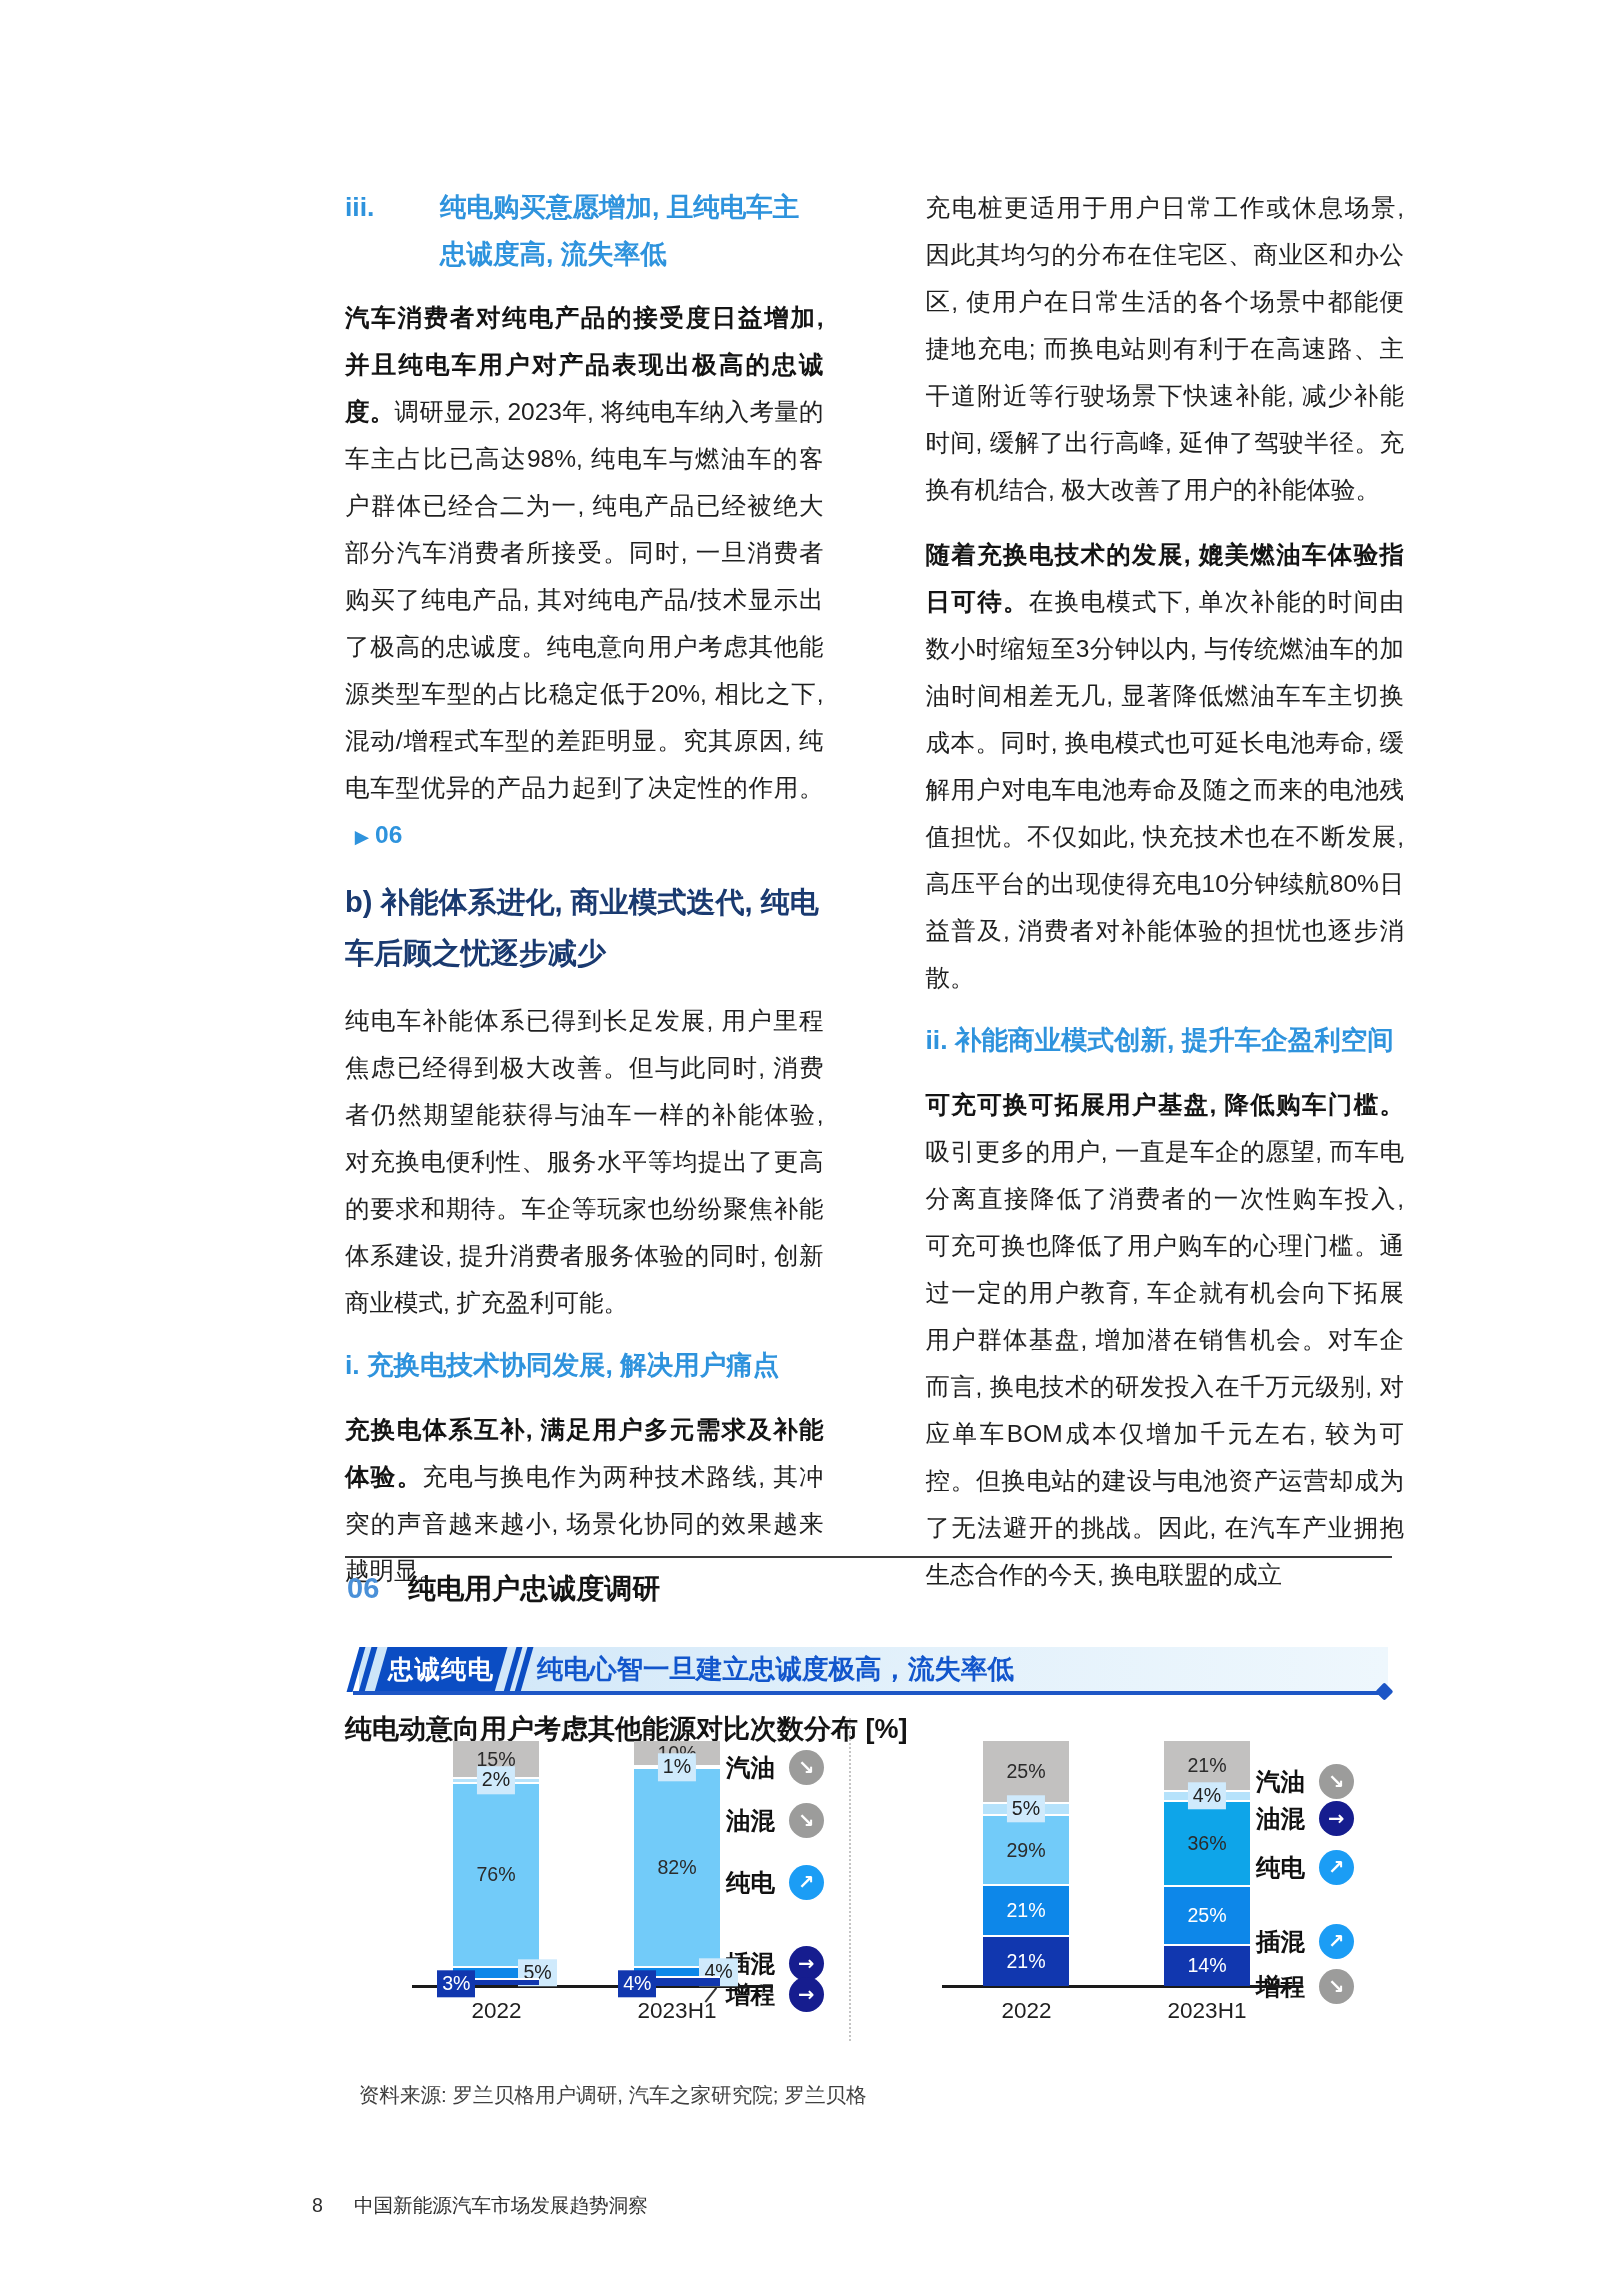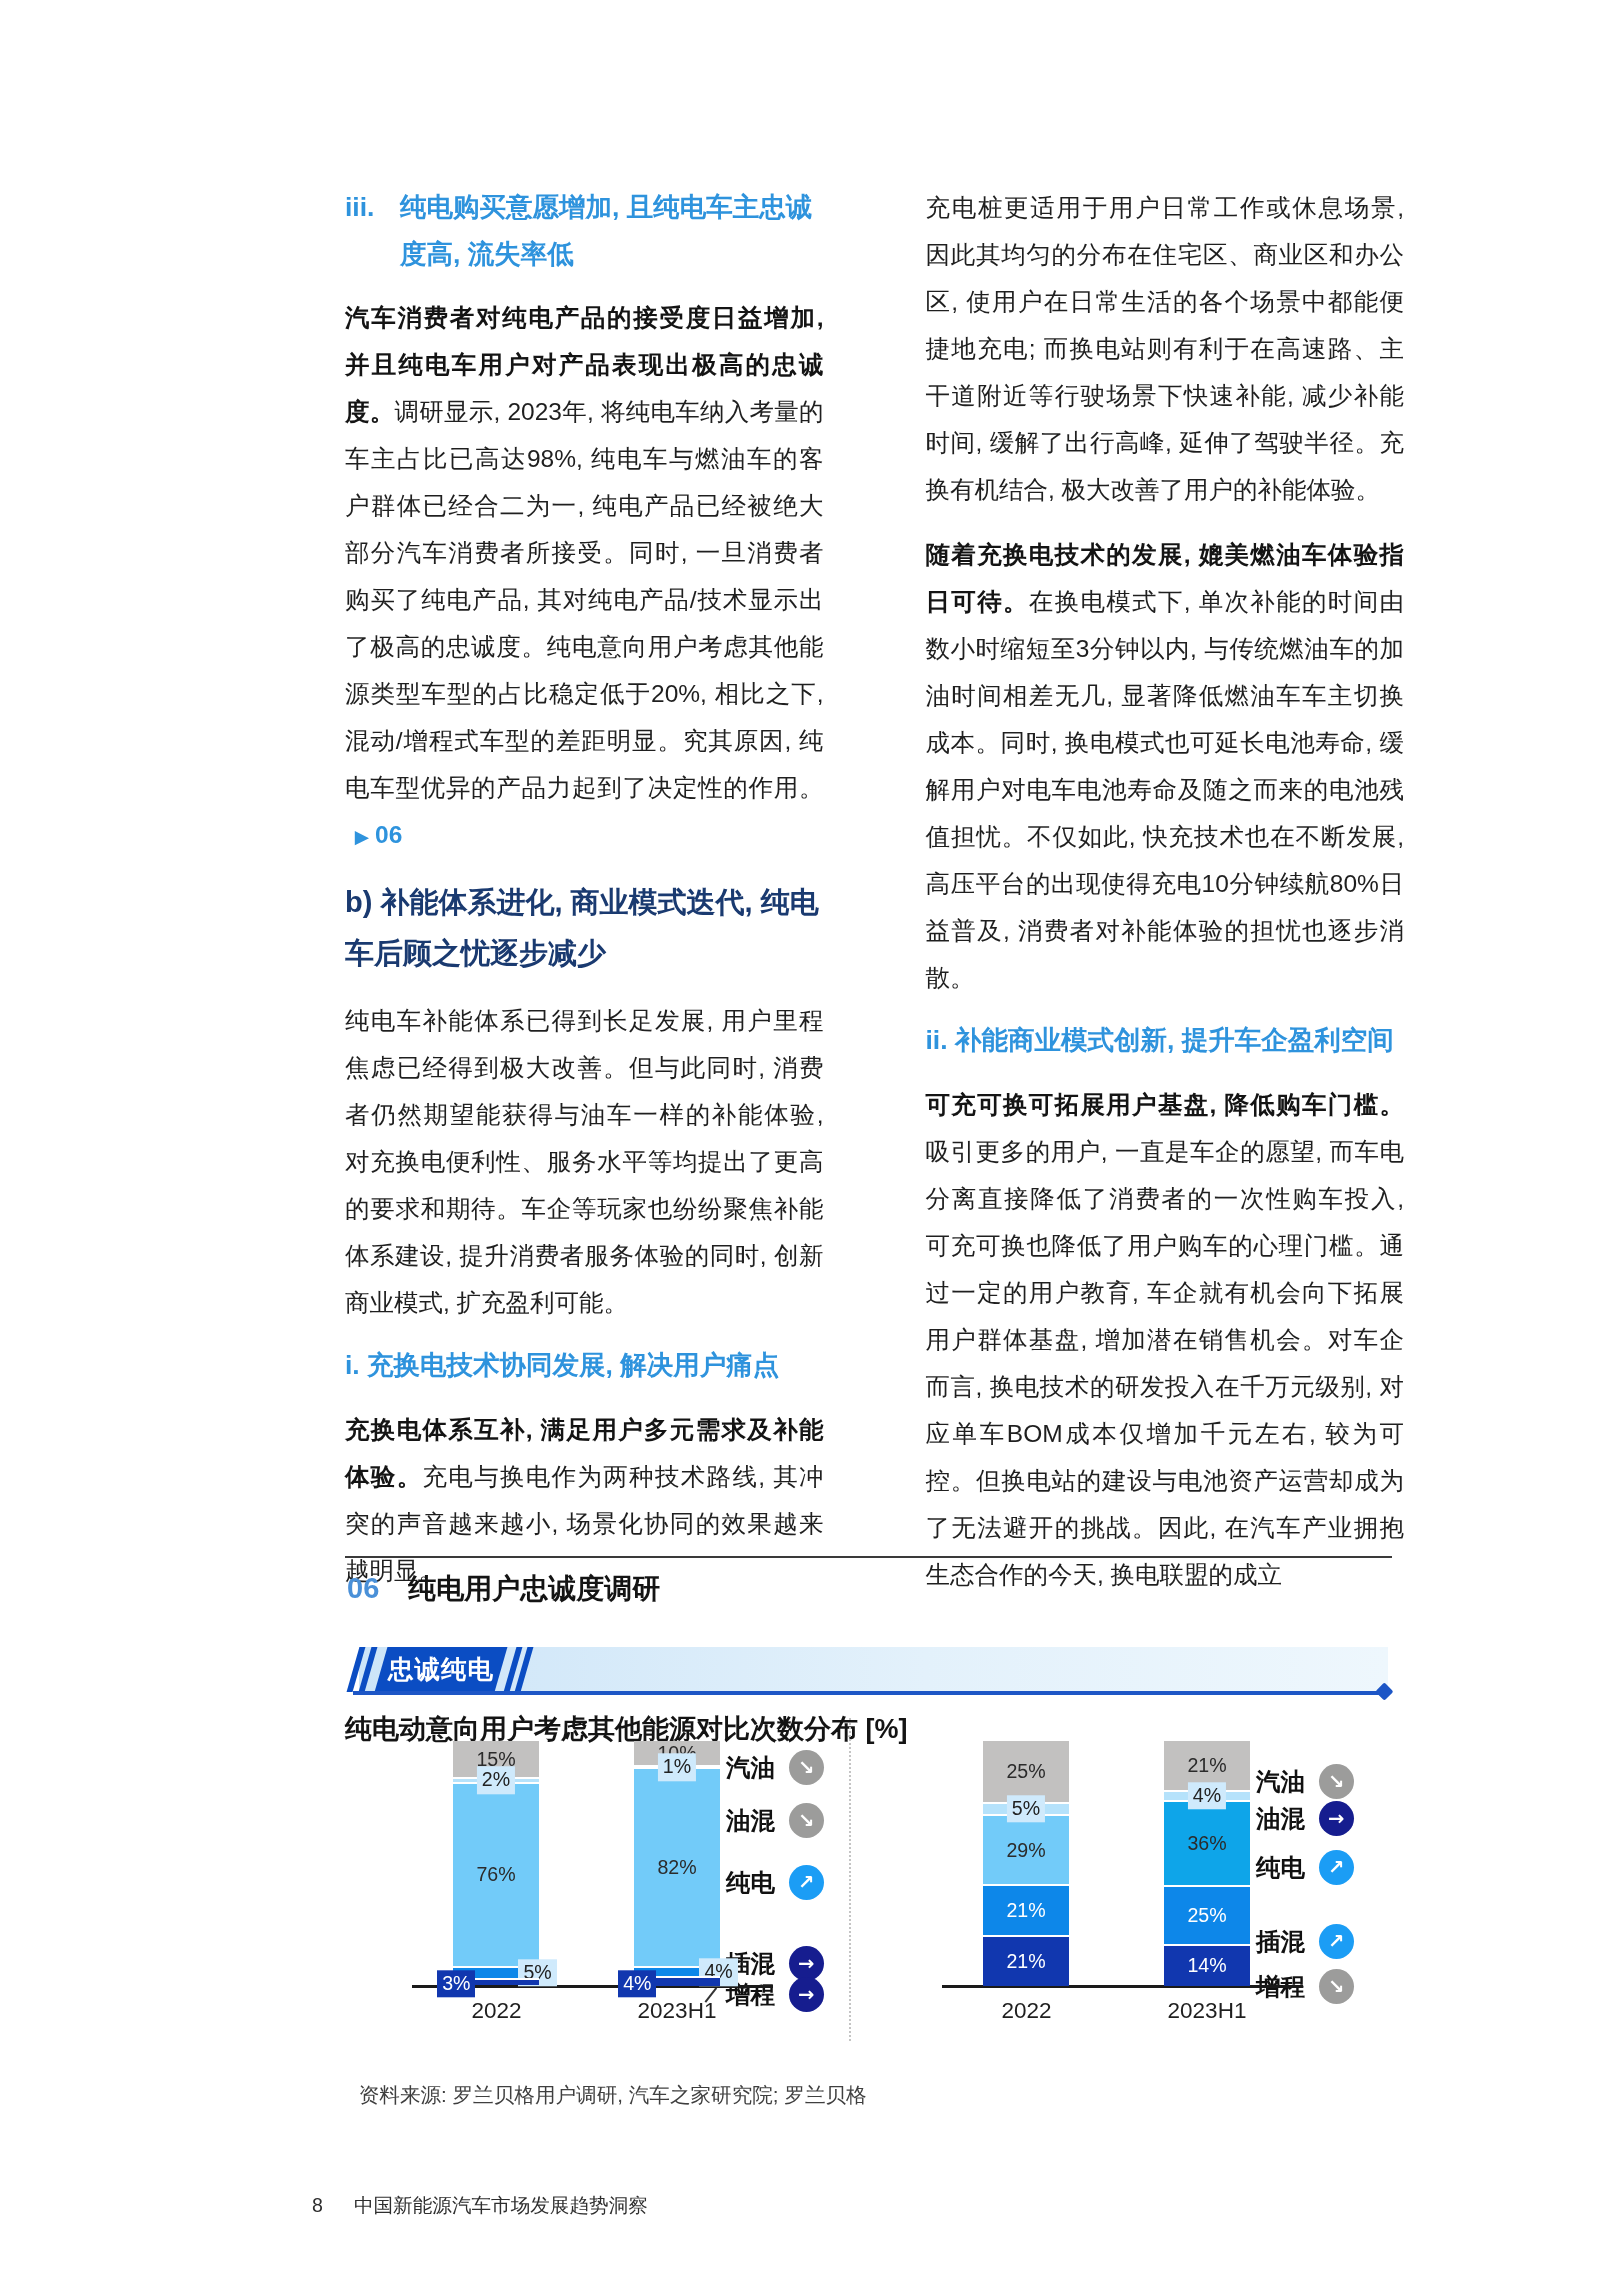--- a/index.html
+++ b/index.html
@@ -4,21 +4,21 @@
 <style>
   html,body{margin:0;padding:0;background:#ffffff;}
   .page{position:relative;width:1621px;height:2293px;background:#fff;overflow:hidden;
         font-family:"Liberation Sans","DejaVu Sans",sans-serif;color:#1f1f1f;}
 
   
   .columns{position:absolute;left:345px;top:184px;width:1059px;
            display:grid;grid-template-columns:1fr 1fr;column-gap:102px;}
   .col p{margin:0 0 17.6px;font-size:24.5px;line-height:47px;text-align:justify;}
   .col p b{font-weight:bold;color:#141414;}
-  .h-top{display:flex;color:#2e93dd;font-size:26.5px;font-weight:bold;line-height:47px;margin:0 0 15.7px;}
+  .h-top{display:flex;color:#2e93dd;font-size:26.5px;font-weight:bold;line-height:47px;margin:0 0 15.7px;gap:40px;}
   .h-top .num{flex:0 0 55px;}
   .h-sec{color:#2e93dd;font-size:26.5px;font-weight:bold;line-height:45px;margin:7.8px 0 17.6px;}
   .h-dark{color:#1a3a70;font-size:29px;font-weight:bold;line-height:51px;margin:13.7px 0 17.6px;text-align:left;}
   .ref{color:#2e93dd;font-weight:bold;white-space:nowrap;}
   .ref .tri{font-size:18.6px;margin:0 5.9px 0 9.8px;}
 
   
   .figure{position:absolute;left:345px;top:1556px;width:1137px;height:608px;}
   .fig-rule{position:absolute;left:0;top:0;width:1047px;height:2px;background:#3a3a3a;}
   .fig-head{position:absolute;left:2px;top:13.7px;display:flex;align-items:baseline;gap:29px;}
@@ -108,20 +108,21 @@
 
     <div class="banner">
       <div class="banner-grad"></div>
       <div class="stripe" style="left:7.8px"></div>
       <div class="stripe" style="left:19.6px"></div>
       <div class="badge">
           <span>忠诚纯电</span>
         </div>
       <div class="stripe" style="left:165px"></div>
       <div class="stripe" style="left:176px"></div>
+      <span class="banner-text">纯电心智一旦建立忠诚度极高，流失率低</span>
     </div>
     <div class="fig-arrowline"></div>
     <div class="fig-arrowhead"></div>
 
     <div class="chart-title" id="ct0">纯电动意向用户考虑其他能源对比次数分布 [%]</div>
     <div class="divider"></div>
     <div class="plot" id="plot0">
         <div class="bar" style="left: 41px;">
           <div class="seg" style="height: 36px; background: rgb(194, 193, 192);">
             <span class="seglab">15%</span>

